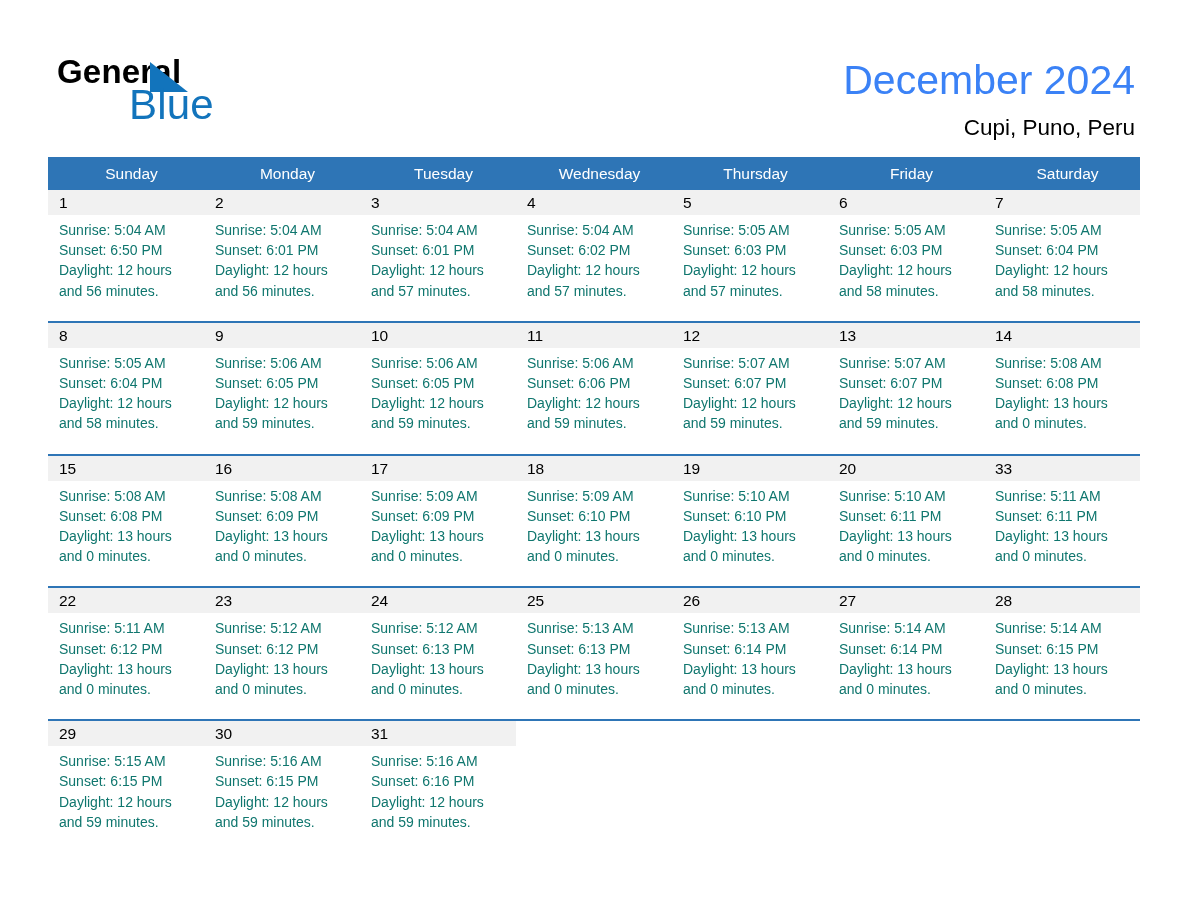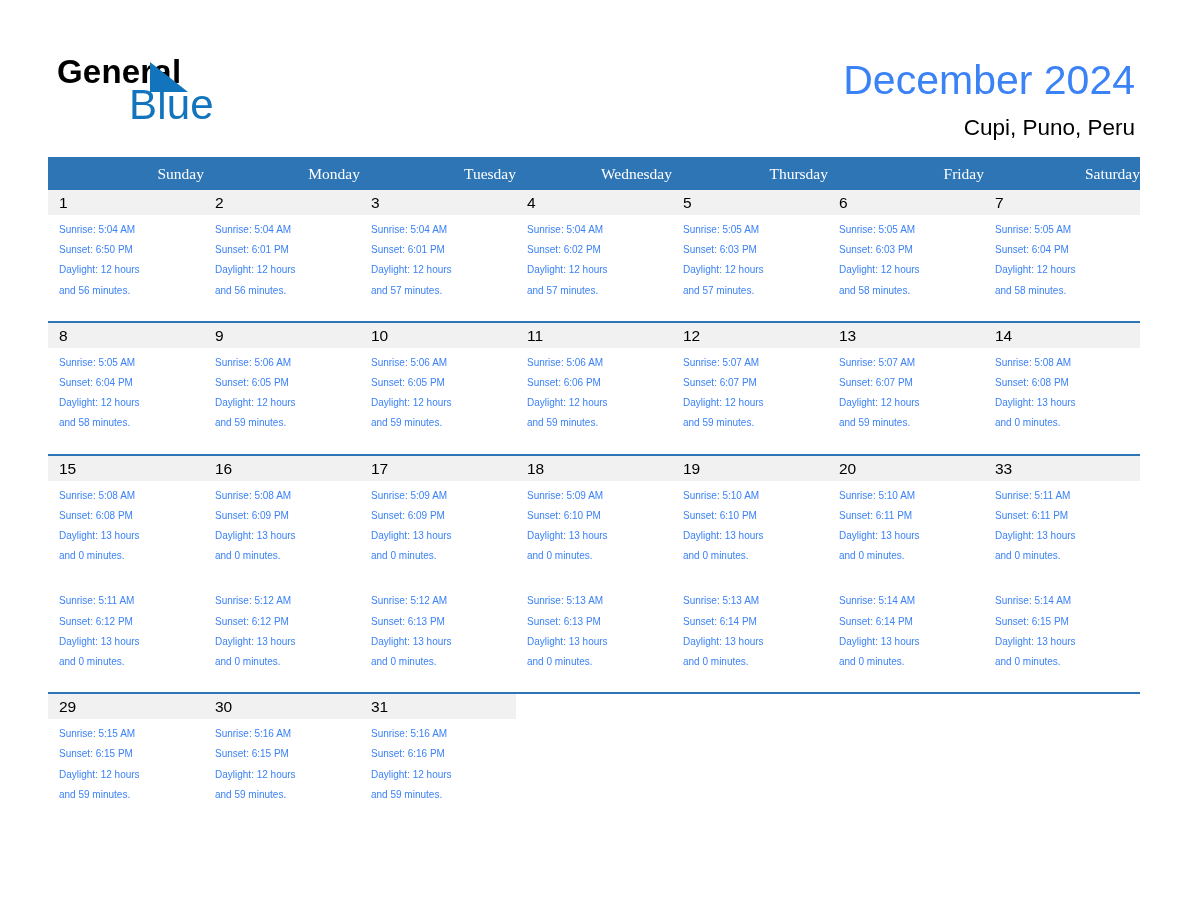--- a/index.html
+++ b/index.html
@@ -97,26 +97,25 @@
     table-layout: fixed;
     width: 1092px;
   }
   table.cal col { width: 156px; }
 
   thead th {
     background: #2E75B6;
     color: #ffffff;
     font-size: 15.5px;
     font-weight: normal;
-    text-align: right;
+    text-align: center;
     padding: 7px 0 7px 11px;
     height: 19px;
     vertical-align: middle;
     border: 0;
-    font-family: Liberation Serif, serif;
   }
 
   tr.daynum-row td {
     background: #F1F1F1;
     border-top: 2px solid #2E75B6;
     padding: 3px 0 3px 11px;
     font-size: 15.5px;
     line-height: 19px;
     vertical-align: top;
     color: #000000;
@@ -126,24 +125,24 @@
     border-top: 0;
   }
   tr.daynum-row td.empty {
     background: #ffffff;
     border-top: 2px solid #2E75B6;
   }
 
   tr.info-row td {
     background: #ffffff;
     padding: 5px 10px 20px 11px;
-    font-size: 10px;
+    font-size: 14px;
     line-height: 20.2px;
     vertical-align: top;
-    color: #3b82f6;
+    color: #0f766e;
   }
   tr.info-row td.empty { background: #ffffff; }
 
   .line { display: block; white-space: nowrap; }
 </style>
 </head>
 <body>
 
 <div class="page">
 
@@ -338,20 +337,29 @@
             <span class="line">and 0 minutes.</span>
           </td>
           <td>
             <span class="line">Sunrise: 5:11 AM</span>
             <span class="line">Sunset: 6:11 PM</span>
             <span class="line">Daylight: 13 hours</span>
             <span class="line">and 0 minutes.</span>
           </td>
         </tr>
 
+        <tr class="daynum-row">
+          <td>22</td>
+          <td>23</td>
+          <td>24</td>
+          <td>25</td>
+          <td>26</td>
+          <td>27</td>
+          <td>28</td>
+        </tr>
         <tr class="info-row">
           <td>
             <span class="line">Sunrise: 5:11 AM</span>
             <span class="line">Sunset: 6:12 PM</span>
             <span class="line">Daylight: 13 hours</span>
             <span class="line">and 0 minutes.</span>
           </td>
           <td>
             <span class="line">Sunrise: 5:12 AM</span>
             <span class="line">Sunset: 6:12 PM</span>

